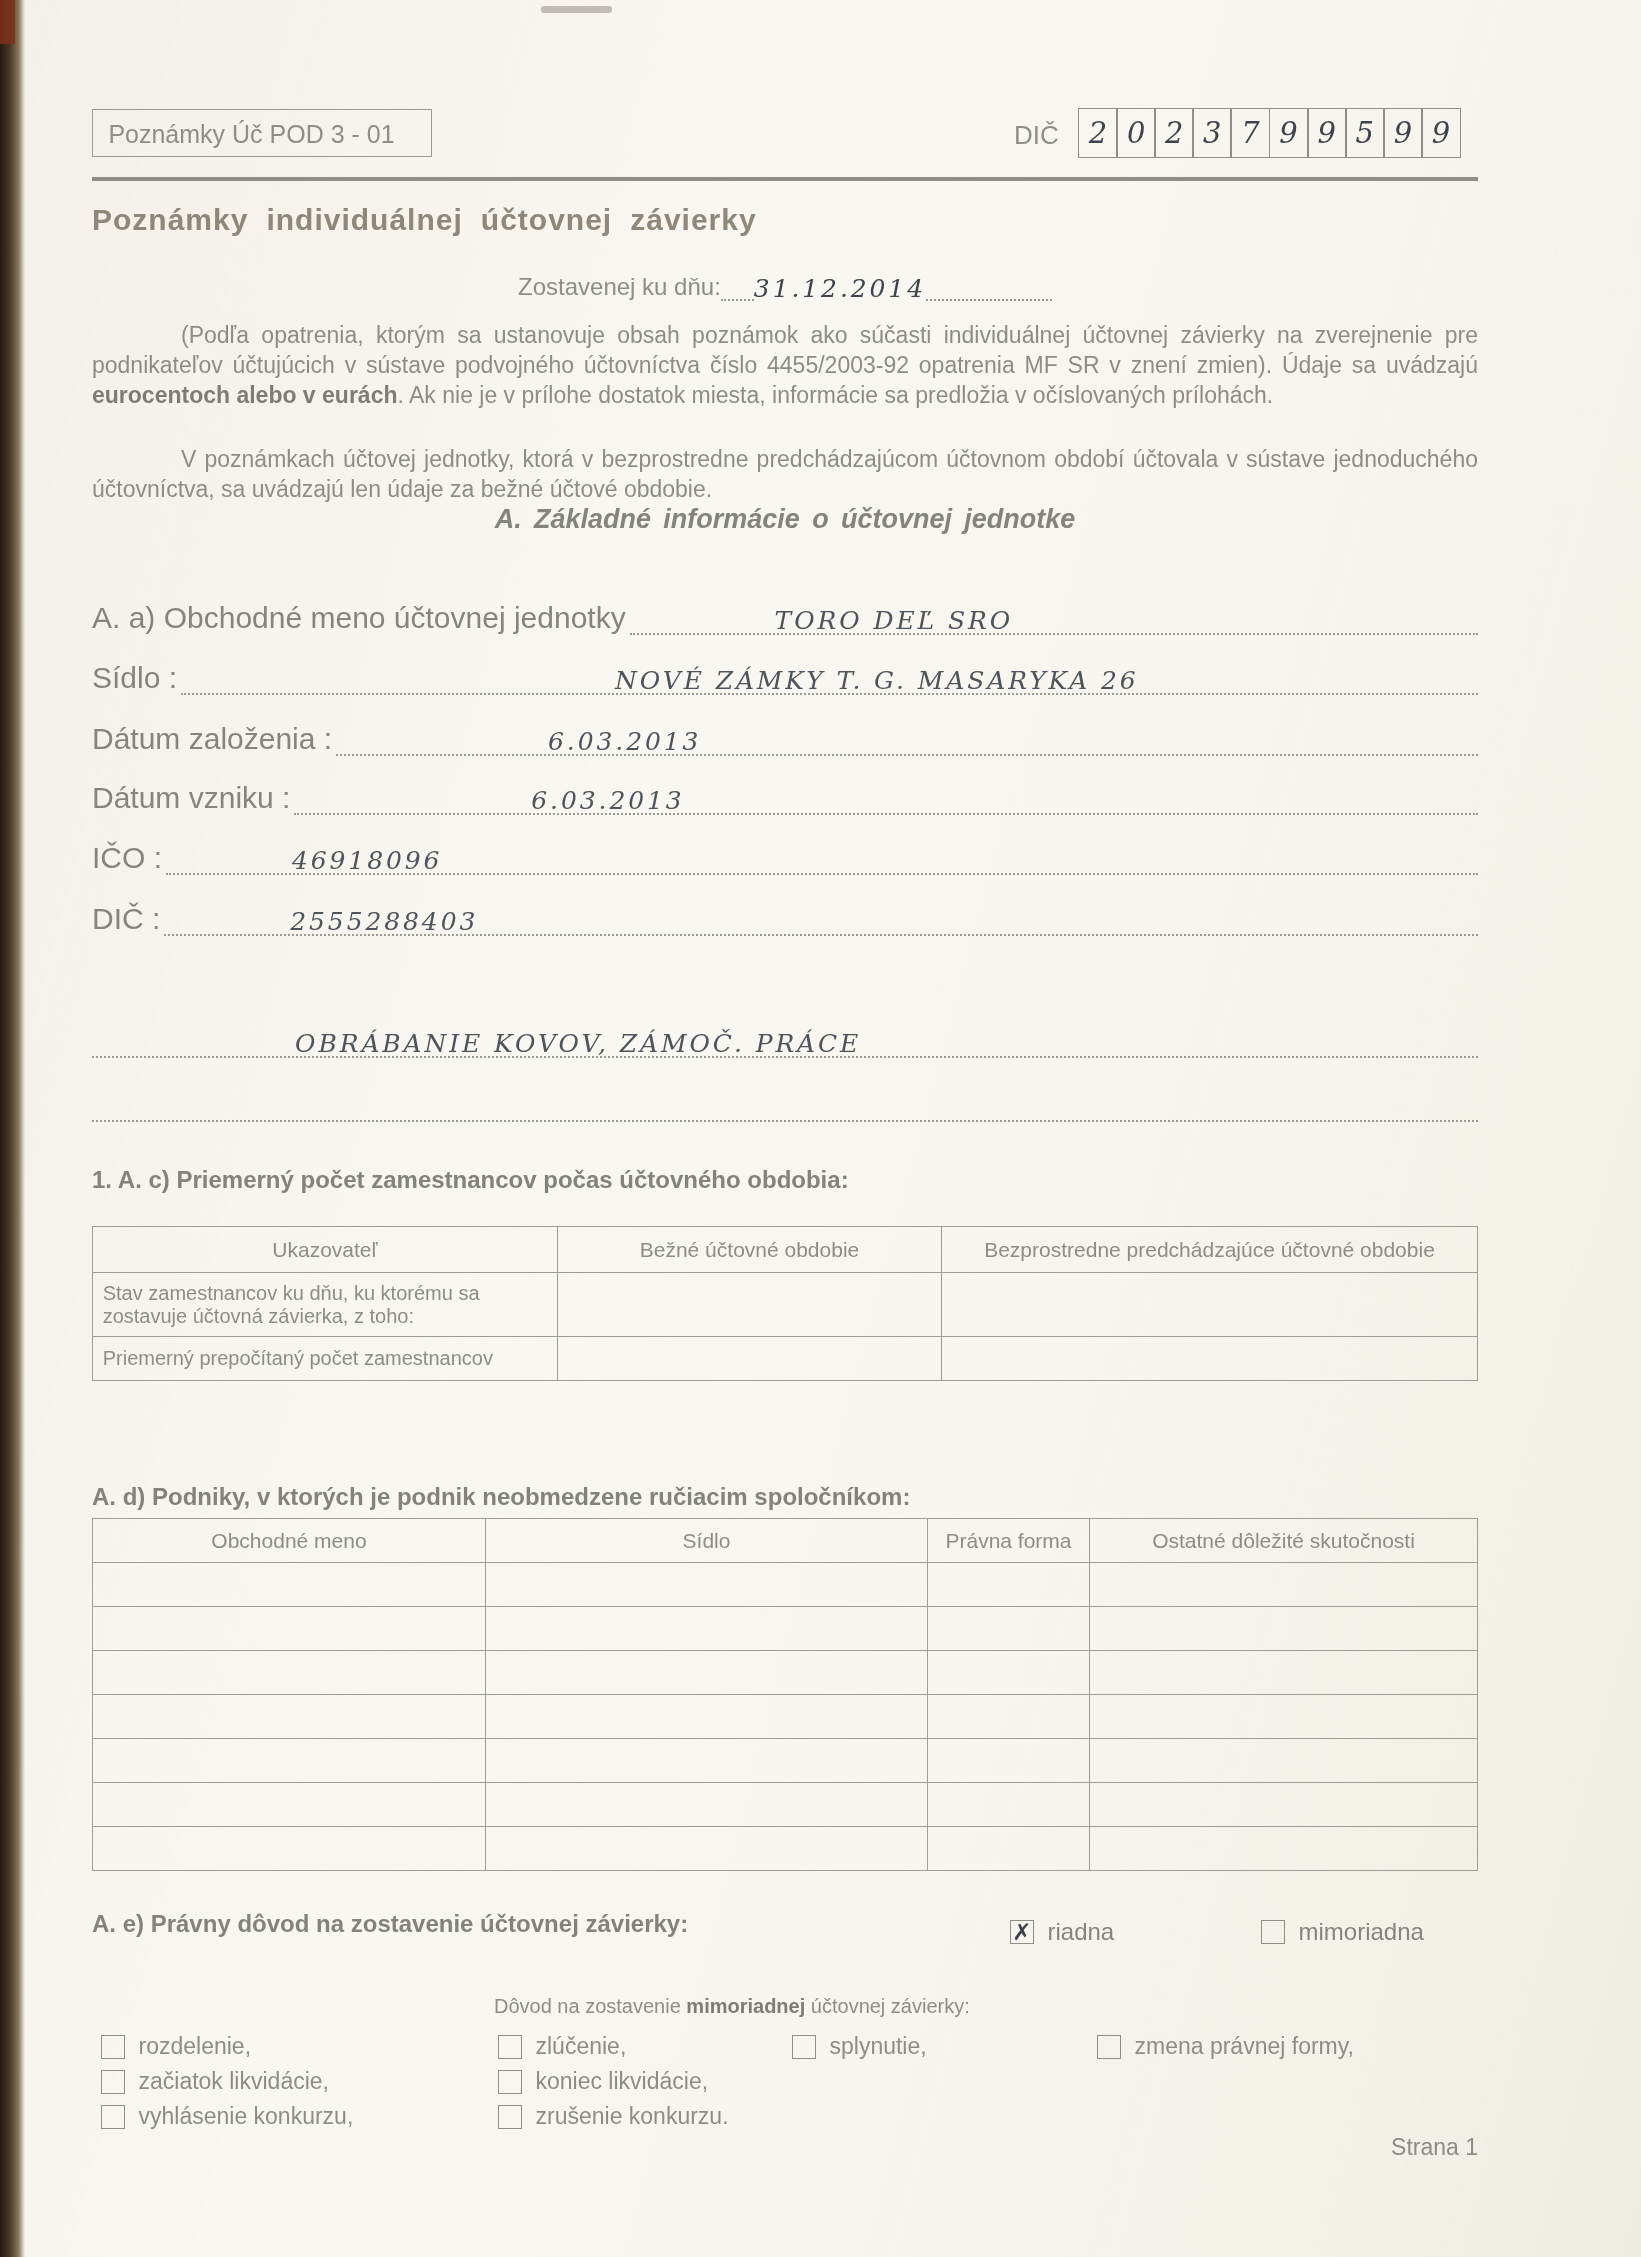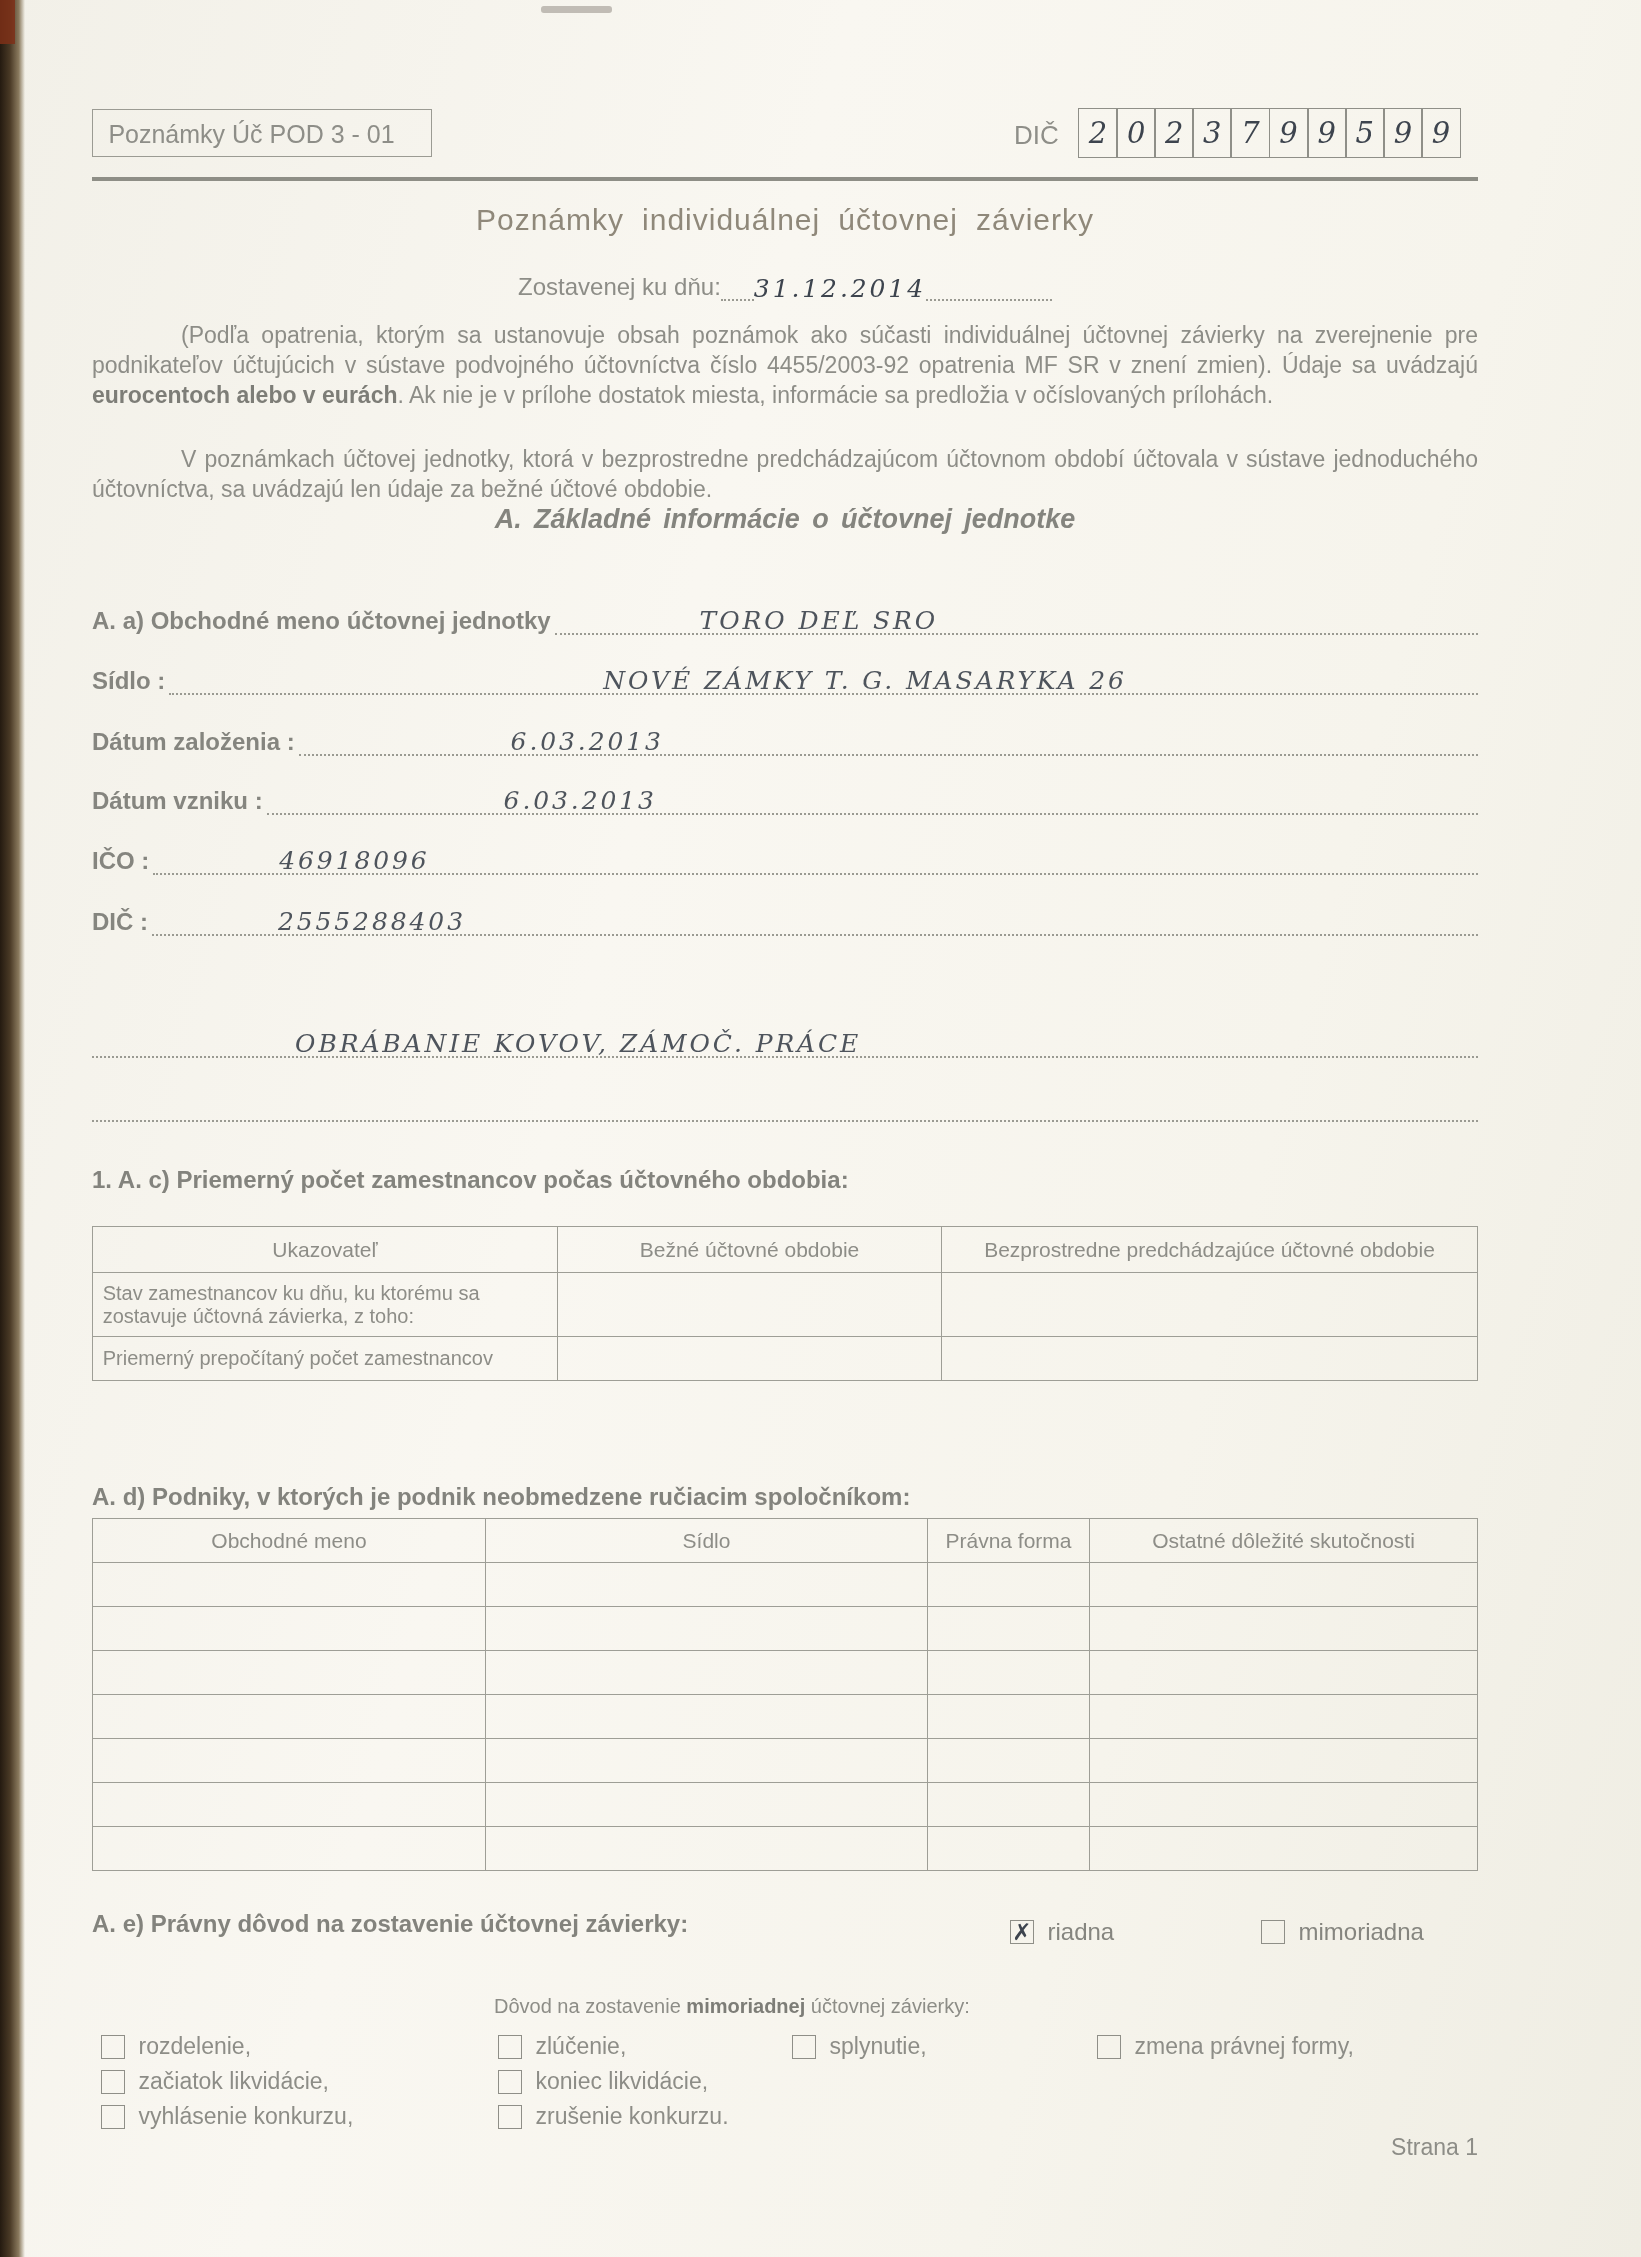--- a/index.html
+++ b/index.html
@@ -22,39 +22,39 @@
   
   .form-code-box{left:92px;top:109px;width:340px;height:48px;border:1.9px solid #9b9b93;
     font-size:25px;line-height:48px;padding-left:15.4px;color:#8e8e88;box-sizing:border-box;}
   .dic-label{left:1014px;top:120px;font-size:26px;color:#8e8e88;}
   .dic-boxes{left:1078px;top:108px;display:flex;}
   .dic-cell{width:40px;height:50px;border:1.9px solid #8f8f88;margin-left:-1.9px;box-sizing:border-box;
     display:flex;align-items:center;justify-content:center;}
   .dic-cell:first-child{margin-left:0;}
   .rule{left:92px;top:177px;width:1386px;height:3.9px;background:#8e8e86;}
 
-  .title{left:92px;top:203px;width:1386px;text-align:center;font-size:30px;font-weight:normal;
+  .title{left:92px;top:203px;width:1386px;text-align:left;font-size:30px;font-weight:bold;
     color:#8f887a;word-spacing:8.7px;letter-spacing:1px;}
 
   .date-line{left:92px;top:272px;width:1386px;display:flex;justify-content:center;align-items:flex-end;font-size:24px;}
   .dots{display:inline-block;border-bottom:2.9px dotted #9a9a92;height:25px;}
   .dots.short{width:33px;}
   .dots.long{width:126px;}
 
   .intro{left:92px;width:1386px;font-size:23px;line-height:30px;text-indent:89px;text-align:justify;color:#8d8d87;}
   .intro b{color:#7d7d77;}
   .p1{top:320px;}
   .p2{top:444px;}
 
   .section-heading{left:92px;top:504px;width:1386px;text-align:center;font-size:27px;
     font-weight:bold;font-style:italic;color:#84847e;word-spacing:4.8px;}
 
   
   .field{left:92px;width:1386px;height:44px;display:flex;align-items:flex-end;}
-  .field .lbl{white-space:nowrap;font-size:24px;font-weight:bold;color:#85857f;padding-right:3.9px;}
+  .field .lbl{white-space:nowrap;font-size:30px;font-weight:normal;color:#85857f;padding-right:3.9px;}
   .dotline{flex:1;border-bottom:2.9px dotted #9a9a92;display:flex;align-items:flex-end;min-height:39px;}
 
   .hw{font-family:"DejaVu Serif",serif;font-style:italic;color:#4e545c;letter-spacing:2.9px;}
   .hw-dark{color:#3d444e;}
   .hw-val{font-size:25px;position:relative;top:1.9px;}
   .dic-cell .hw{font-size:29px;letter-spacing:0;}
 
   .sub-heading{left:92px;font-size:24px;font-weight:bold;color:#83837d;}
 
   .hw-line{left:92px;top:1012px;width:1386px;height:46px;}

